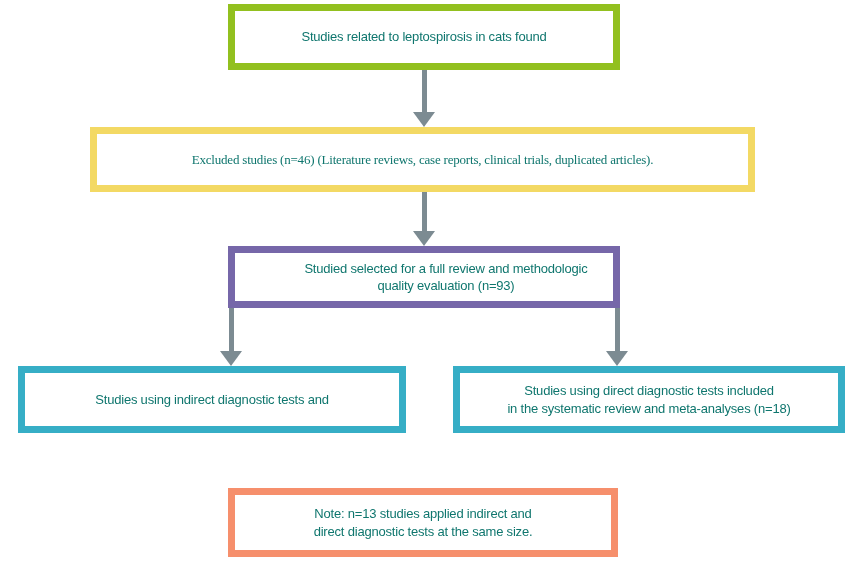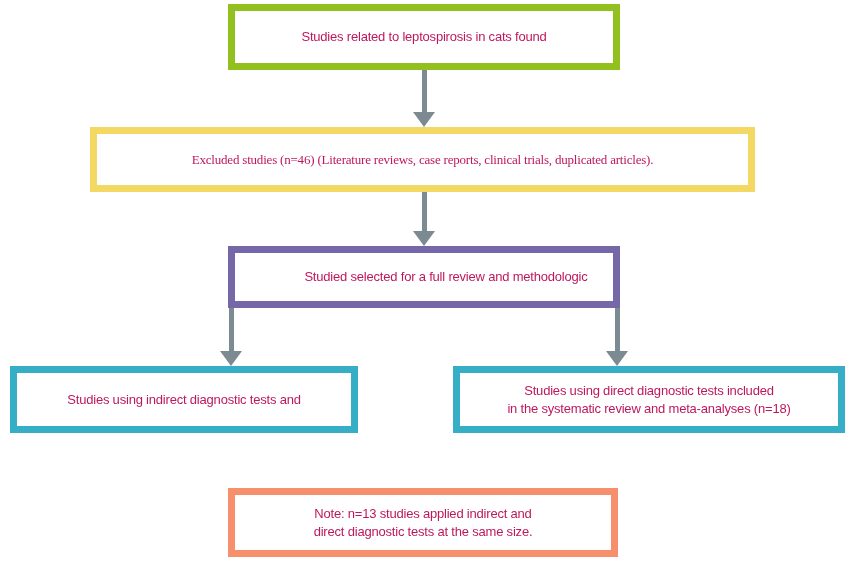--- a/index.html
+++ b/index.html
@@ -22,21 +22,21 @@
     background: #ffffff;
     display: flex;
     align-items: center;
     justify-content: center;
   }
   .box-text {
     text-align: center;
     font-size: 13px;
     line-height: 17.5px;
     letter-spacing: -0.2px;
-    color: #be185d;
+    color: #0f766e;
     width: 100%;
     padding: 0 4px;
   }
   .box.green  { border-color: #92c01f; }
   .box.yellow { border-color: #f3d964; font-family: Liberation Serif, serif; }
   .box.purple { border-color: #7667a9; padding-left: 44px; }
   .box.teal   { border-color: #36aec6; }
   .box.orange { border-color: #f68f6c; }
 
   .arrow {
@@ -83,34 +83,35 @@
   </div>
 
   <div class="arrow" style="left:413px; top:192px; height:54px;">
     <div class="shaft"></div>
     <div class="head"></div>
   </div>
 
   <div class="box purple" style="left:228px; top:246px; width:392px; height:62px;">
     <div class="box-text">
       <div>Studied selected for a full review and methodologic</div>
+      <div>quality evaluation (n=93)</div>
     </div>
   </div>
 
   <div class="arrow" style="left:220px; top:308px; height:58px;">
     <div class="shaft"></div>
     <div class="head"></div>
   </div>
 
   <div class="arrow" style="left:606px; top:308px; height:58px;">
     <div class="shaft"></div>
     <div class="head"></div>
   </div>
 
-  <div class="box teal" style="left:10px; top:366px; width:348px; height:67px;">
+  <div class="box teal" style="left:18px; top:366px; width:388px; height:67px;">
     <div class="box-text">
       <div>Studies using indirect diagnostic tests and</div>
     </div>
   </div>
 
   <div class="box teal" style="left:453px; top:366px; width:392px; height:67px;">
     <div class="box-text">
       <div>Studies using direct diagnostic tests included</div>
       <div>in the systematic review and meta-analyses (n=18)</div>
     </div>

